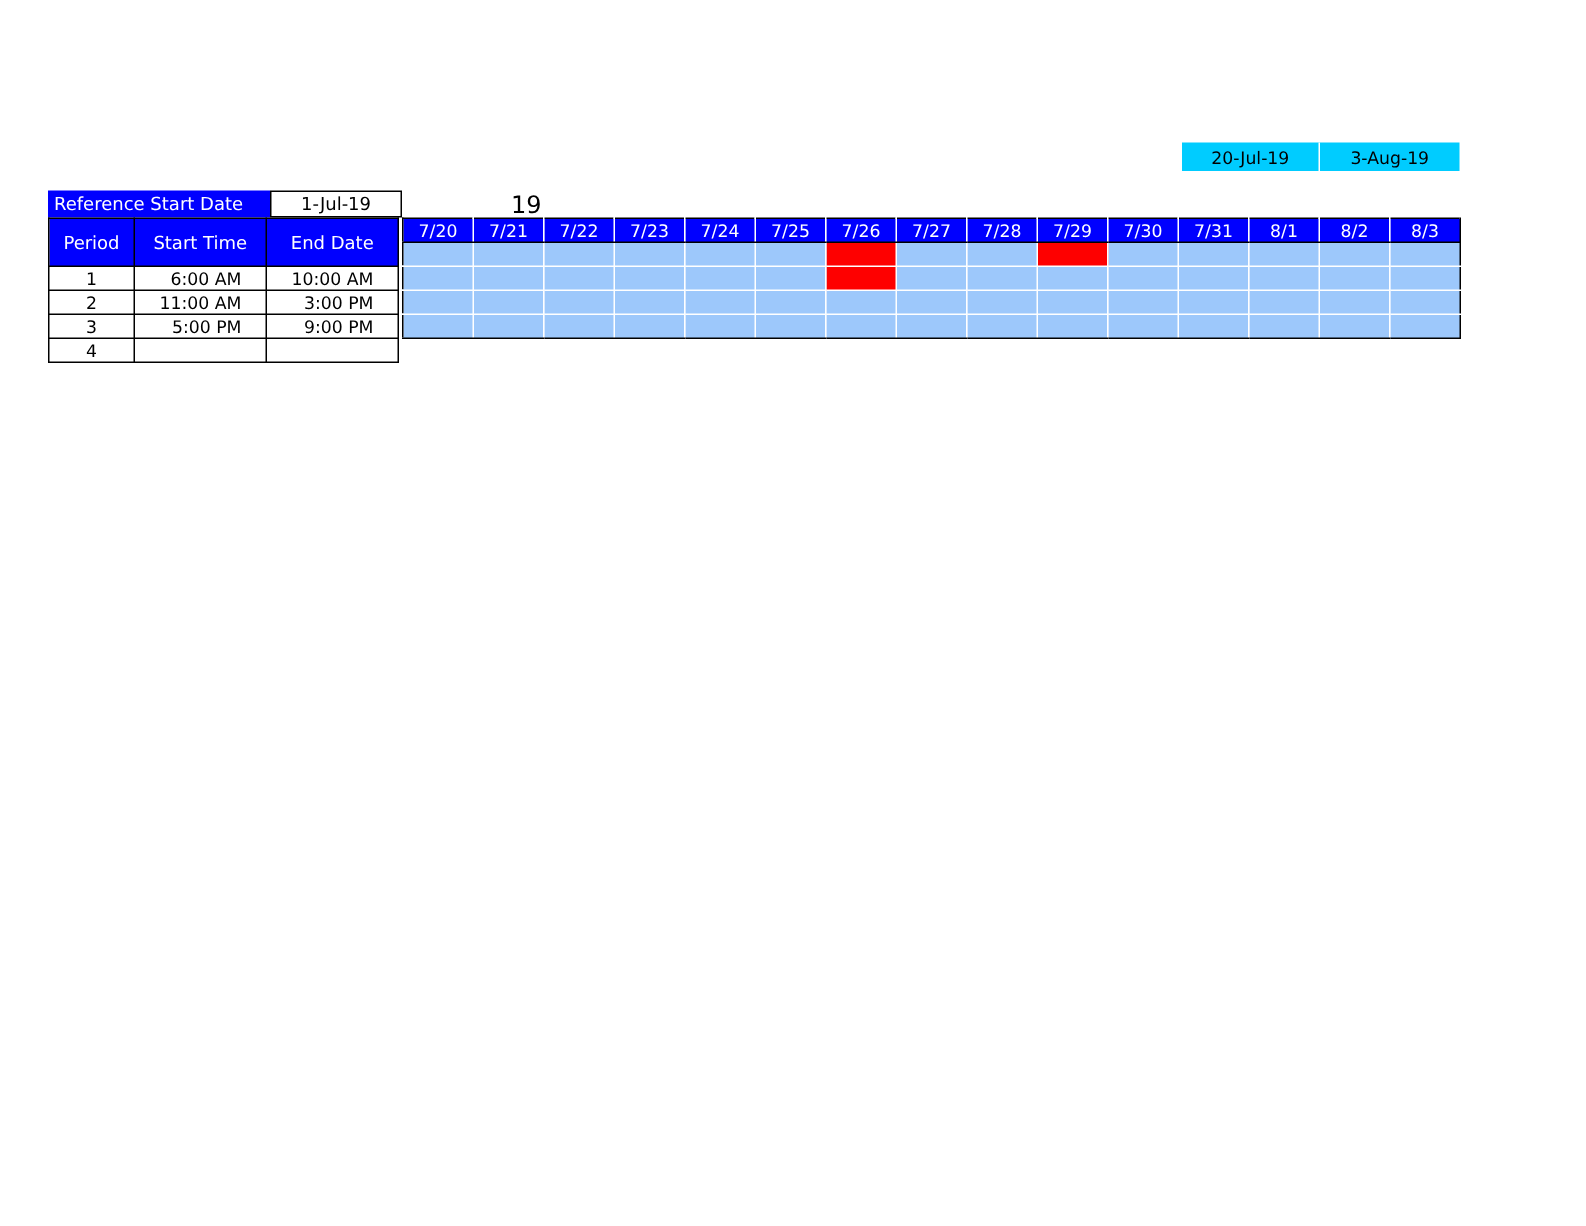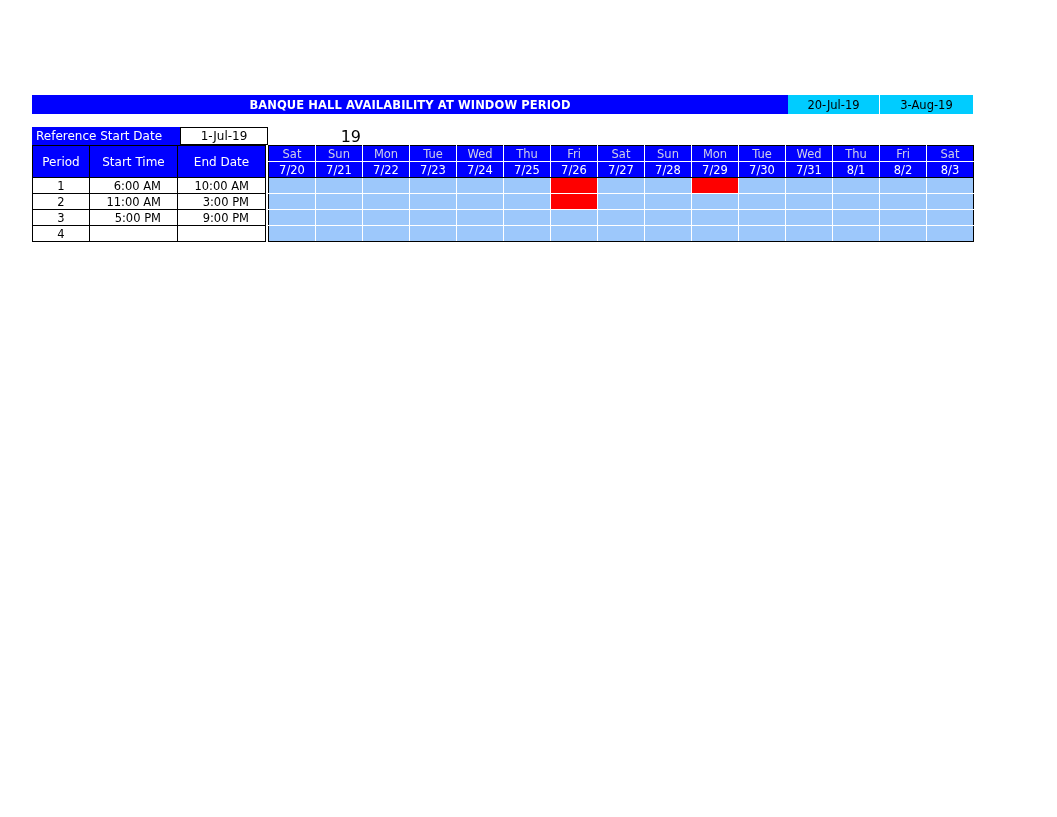--- a/index.html
+++ b/index.html
@@ -178,21 +178,20 @@
   }
   #day-table td:last-child { border-right: 1px solid #000000; }
   #day-table tr:last-child td { border-bottom: 1px solid #000000; }
   #day-table td.booked { background: #fe0000; }
 </style>
 </head>
 <body>
 
 <div id="sheet">
 
-  <div class="title-bar">BANQUE HALL AVAILABILITY AT WINDOW PERIOD</div>
 
   <div class="window-cell" id="window-start">20-Jul-19</div>
   <div class="window-cell" id="window-end">3-Aug-19</div>
 
   <div class="ref-label">Reference Start Date</div>
   <div class="ref-value">1-Jul-19</div>
   <div class="ref-count">19</div>
 
   <table id="left-table">
     <colgroup>
@@ -226,37 +225,20 @@
         <tr>
           <td class="period-cell">4</td>
           <td class="time-cell"></td>
           <td class="time-cell"></td>
         </tr>
       </tbody>
   </table>
 
   <table id="day-table">
     <thead>
-      <tr id="weekday-row">
-          <th>Sat</th>
-          <th>Sun</th>
-          <th>Mon</th>
-          <th>Tue</th>
-          <th>Wed</th>
-          <th>Thu</th>
-          <th>Fri</th>
-          <th>Sat</th>
-          <th>Sun</th>
-          <th>Mon</th>
-          <th>Tue</th>
-          <th>Wed</th>
-          <th>Thu</th>
-          <th>Fri</th>
-          <th>Sat</th>
-        </tr>
       <tr id="date-row">
           <th class="date-head">7/20</th>
           <th class="date-head">7/21</th>
           <th class="date-head">7/22</th>
           <th class="date-head">7/23</th>
           <th class="date-head">7/24</th>
           <th class="date-head">7/25</th>
           <th class="date-head">7/26</th>
           <th class="date-head">7/27</th>
           <th class="date-head">7/28</th>

